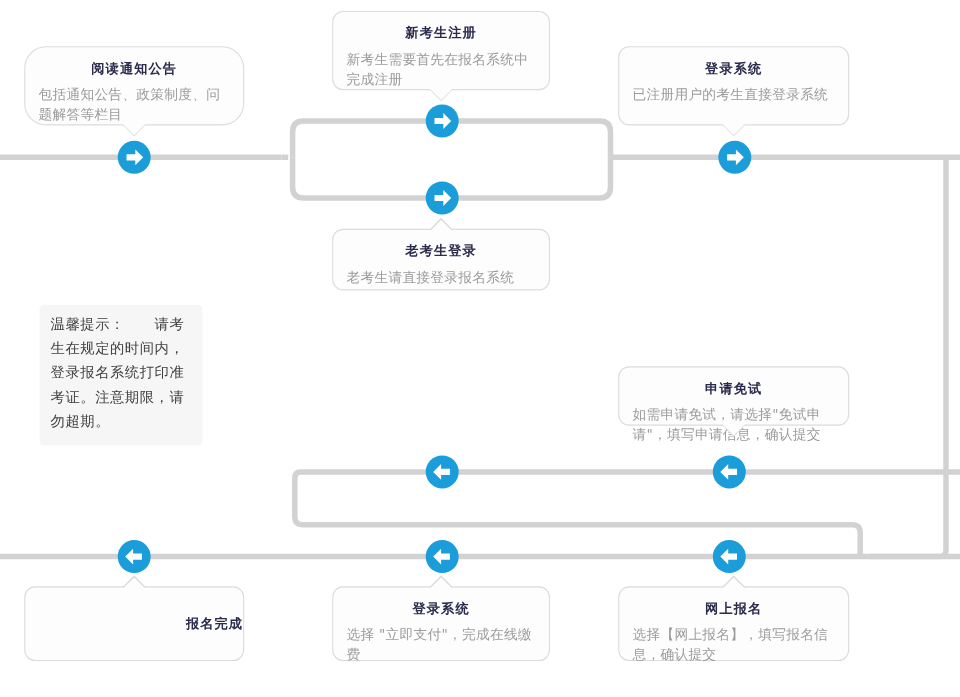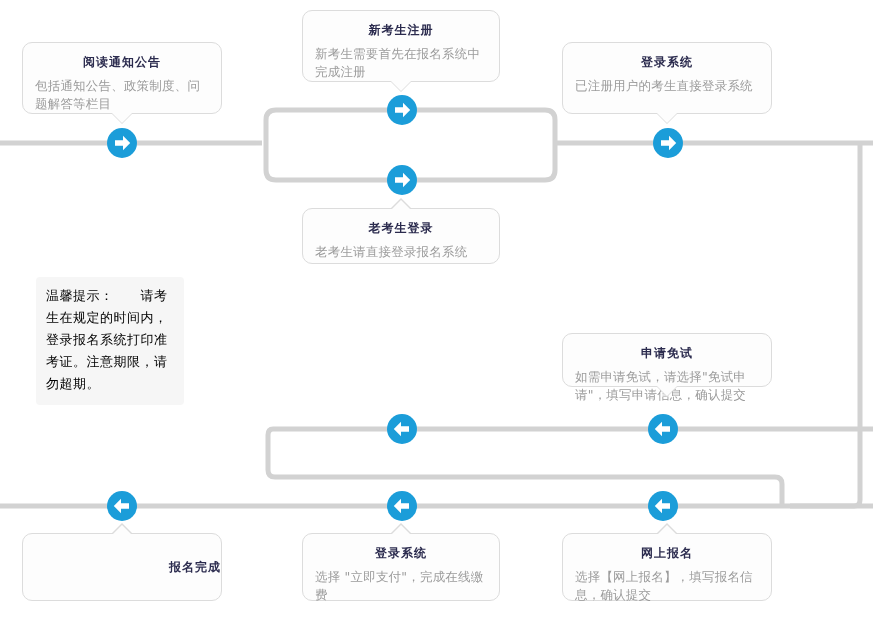--- a/index.html
+++ b/index.html
@@ -57,21 +57,21 @@
 
   
   #tip{
     position:absolute;
     left:36px;top:277px;width:148px;
     background:#f6f6f6;
     border-radius:4px;
     padding:8px 10px 10px 10px;
     box-sizing:border-box;
     font-size:13px;
-    color:#000000;
+    color:#404040;
     line-height:22px;
     letter-spacing:0.5px;
     z-index:4;
   }
 
   
   .arrow{
     position:absolute;
     width:30px;height:30px;
     border-radius:50%;
@@ -99,21 +99,21 @@
       <path d="M860,143 L860,500 Q860,506 854,506 L790,506"></path>
 
       <path d="M873,429 L280,429"></path>
 
       <path d="M280,429 L273,429 Q268,429 268,435 L268,470 Q268,477 275,477 L775,477 Q782,477 782,484 L782,506"></path>
 
       <path d="M873,506 L0,506"></path>
     </g>
   </svg>
 
-  <div class="node" style="left:22px;top:42px;width:200px;height:72px;">
+  <div class="node" style="left:22px;top:42px;width:200px;height:72px;border-radius:20px;">
     <div class="title">阅读通知公告</div>
     <div class="desc">包括通知公告、政策制度、问题解答等栏目</div>
     <span class="tail"></span>
     <span class="tail-i"></span>
   </div>
 
   <div class="node" style="left:302px;top:10px;width:198px;height:72px;">
     <div class="title">新考生注册</div>
     <div class="desc">新考生需要首先在报名系统中完成注册</div>
     <span class="tail"></span>

